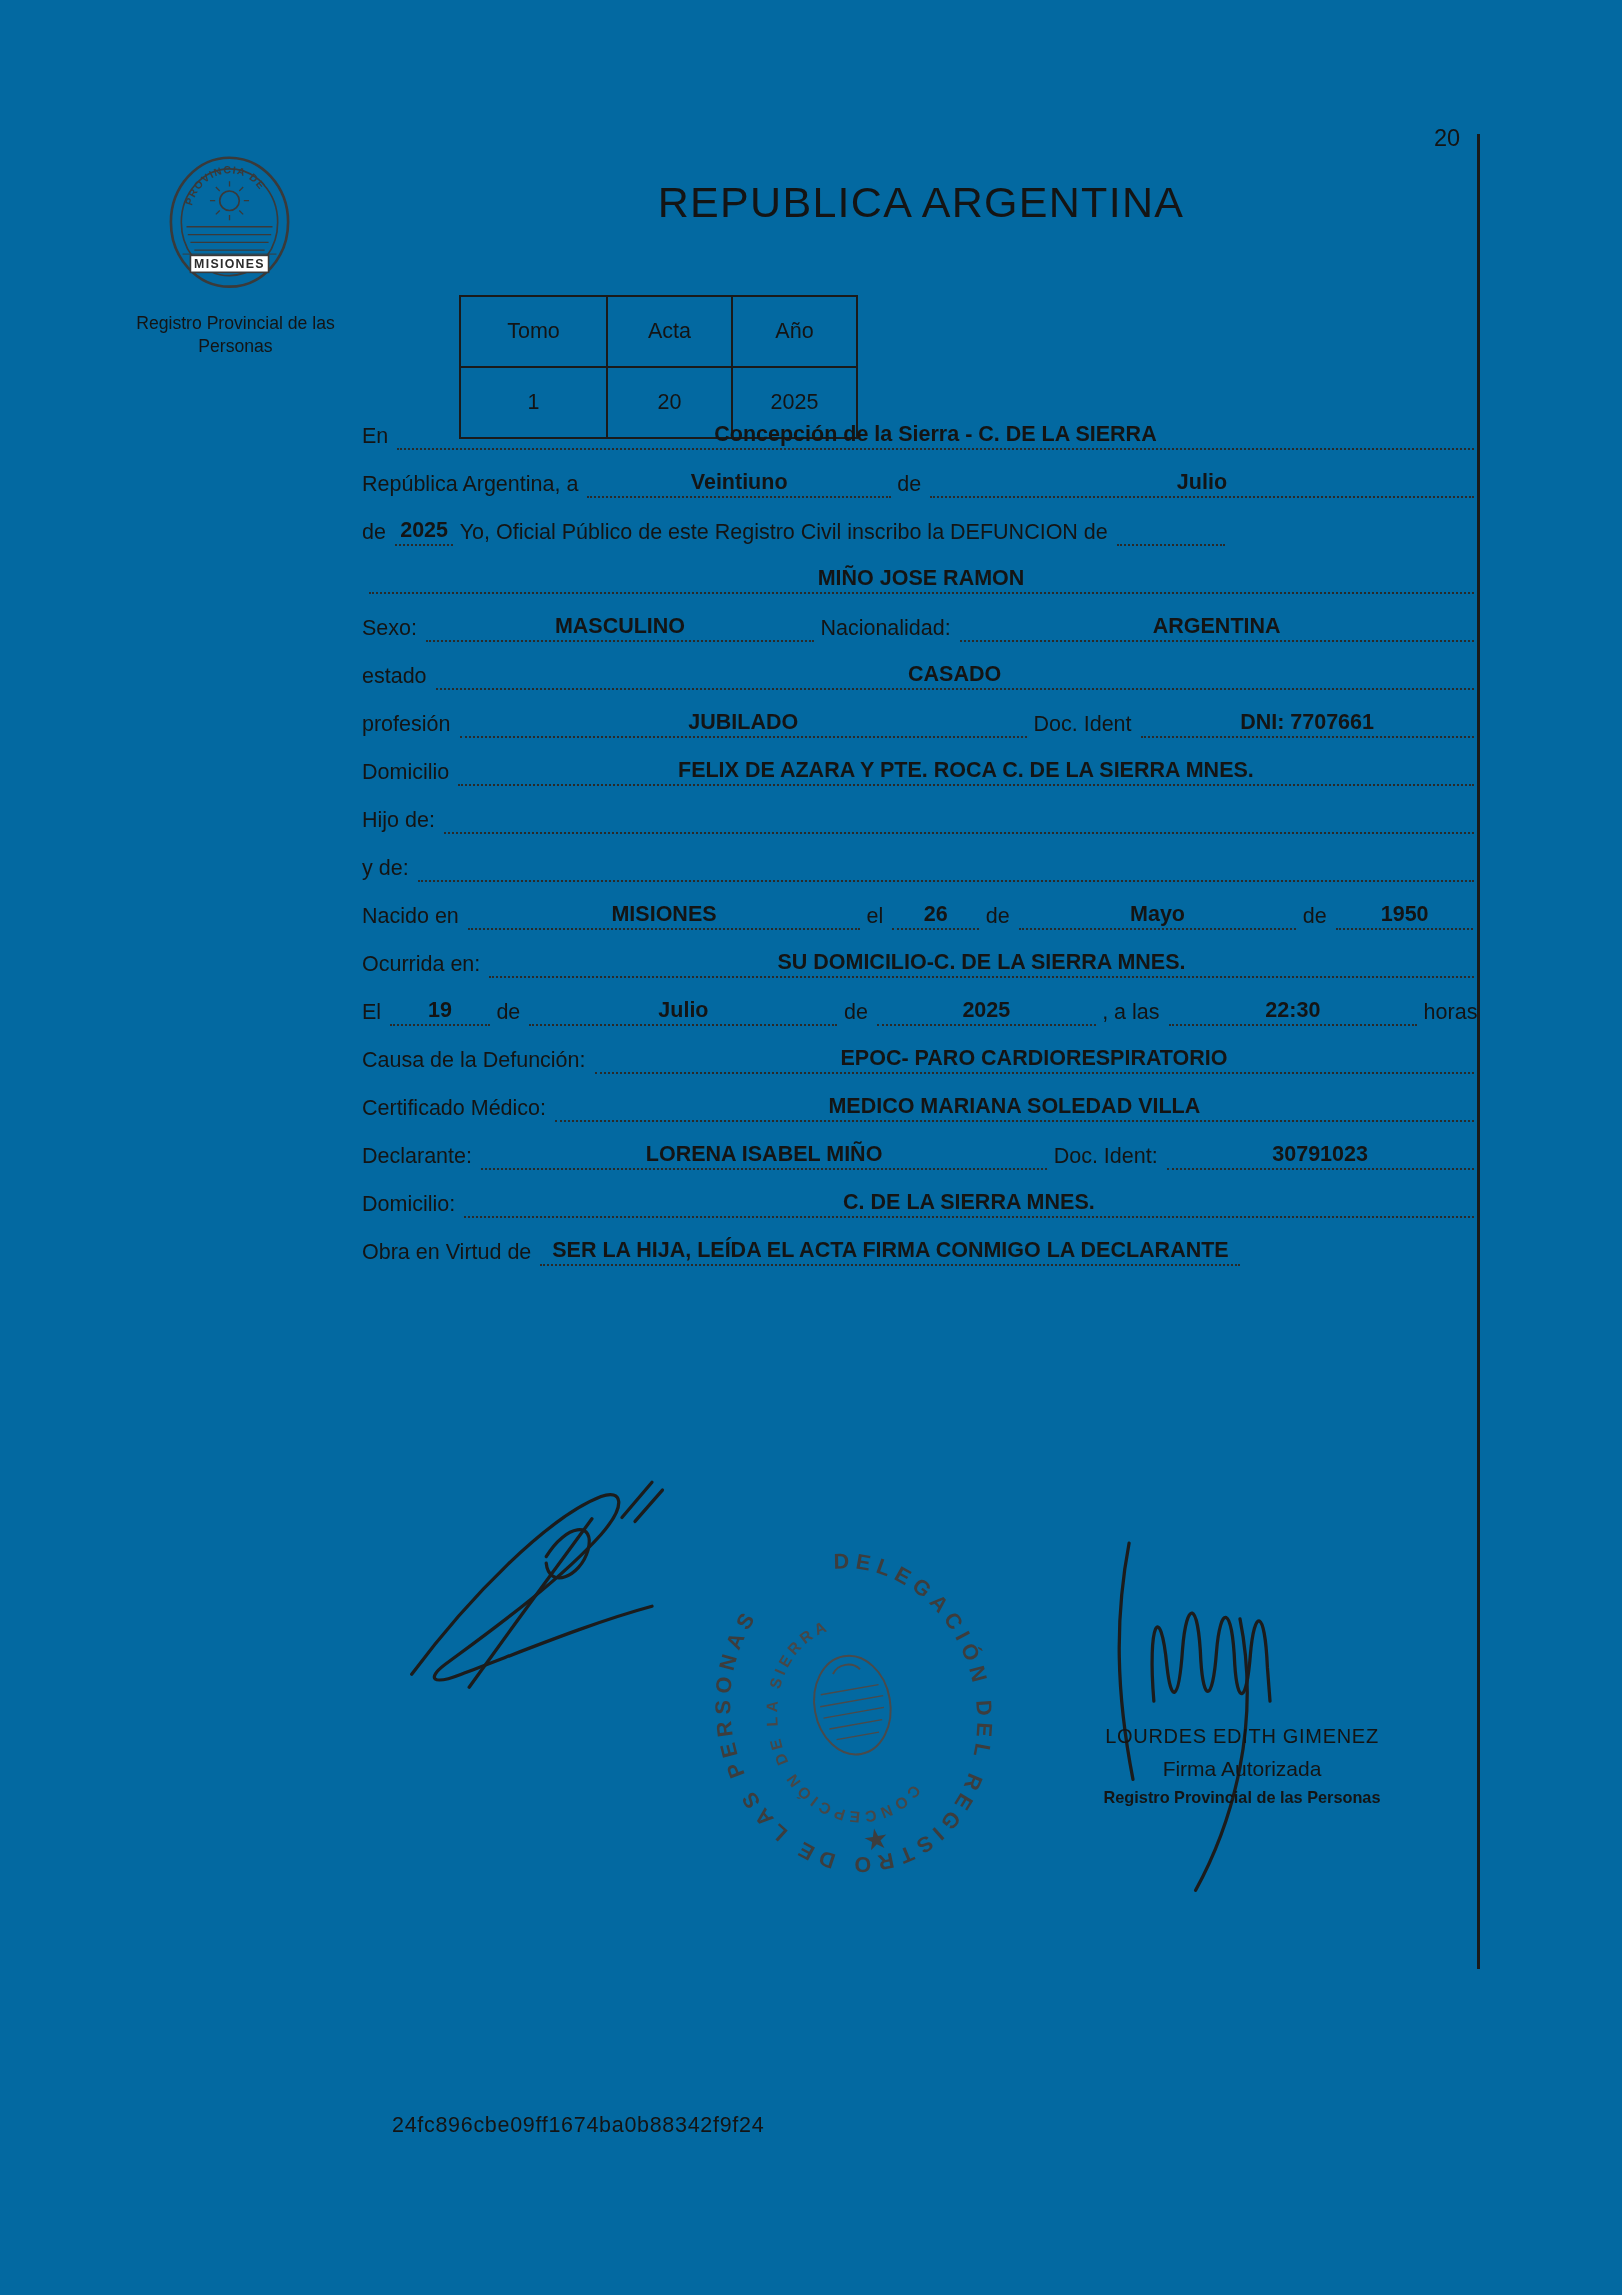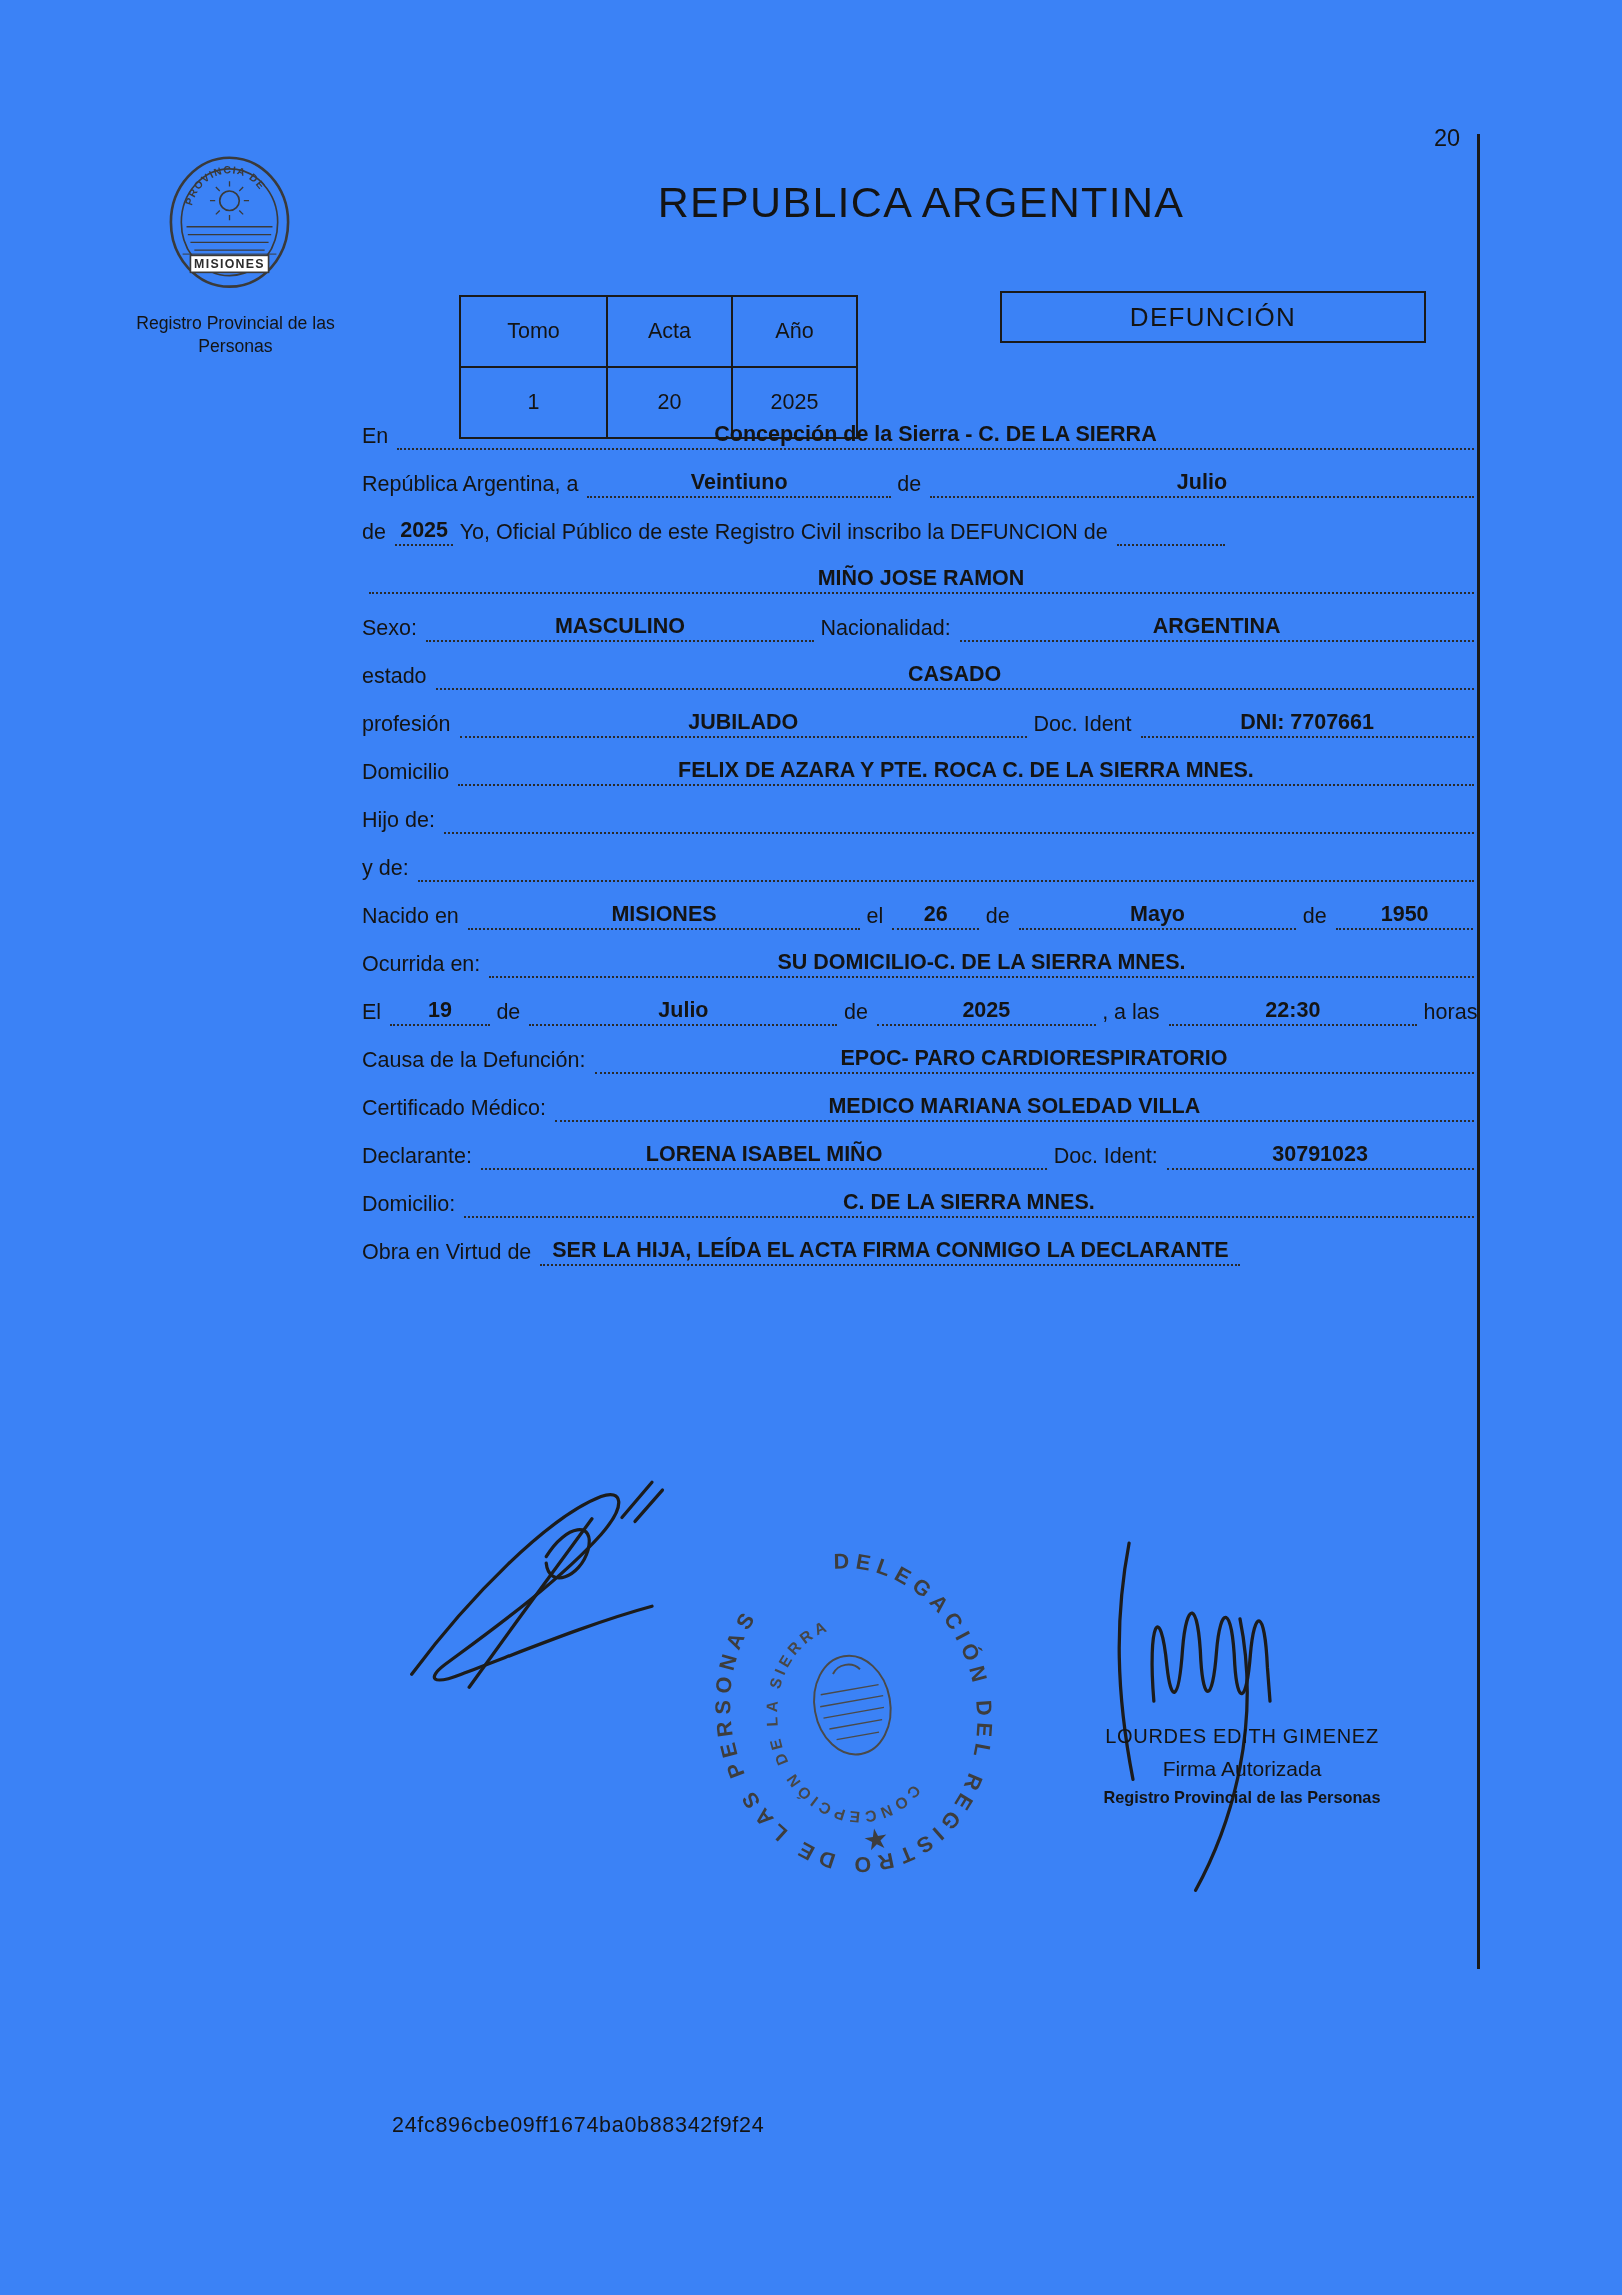--- a/index.html
+++ b/index.html
@@ -1,17 +1,17 @@
 <!DOCTYPE html>
 <html style="font-size:10.4px"><head>
 <meta charset="utf-8">
 <style>
   html,body{margin:0;padding:0;background:#e8e8e8;}
   .page{
-    position:relative;width:1622px;height:2295px;background:#3b82f6;
+    position:relative;width:1622px;height:2295px;background:#0369a1;
     color:#141414;font-family:"Liberation Sans",sans-serif;overflow:hidden;
   }
   .page-number{position:absolute;top:125px;left:1434px;font-size:23.5px;}
   .vline{position:absolute;left:1477px;top:134px;width:2.6px;height:1835px;background:#1a1a1a;}
 
   
   .seal{position:absolute;left:167px;top:155px;width:125px;height:137px;}
   .seal-caption{position:absolute;left:118px;top:312px;width:235px;text-align:center;
     font-size:17.6px;line-height:1.3;}
 
@@ -83,21 +83,20 @@
       <td class="c3">Año</td>
     </tr>
     <tr>
       <td>1</td>
       <td>20</td>
       <td>2025</td>
     </tr>
   </tbody>
     </table>
 
-  <div class="def-box">DEFUNCIÓN</div>
 
   <div class="form">
       <div class="form-line">
         <span class="label">En</span>
         <span class="value" style="flex-grow: 1;">Concepción de la Sierra - C. DE LA SIERRA</span>
       </div>
       <div class="form-line">
         <span class="label">República Argentina, a</span>
         <span class="value" style="flex-grow: 0.55;">Veintiuno</span>
         <span class="label">de</span>

